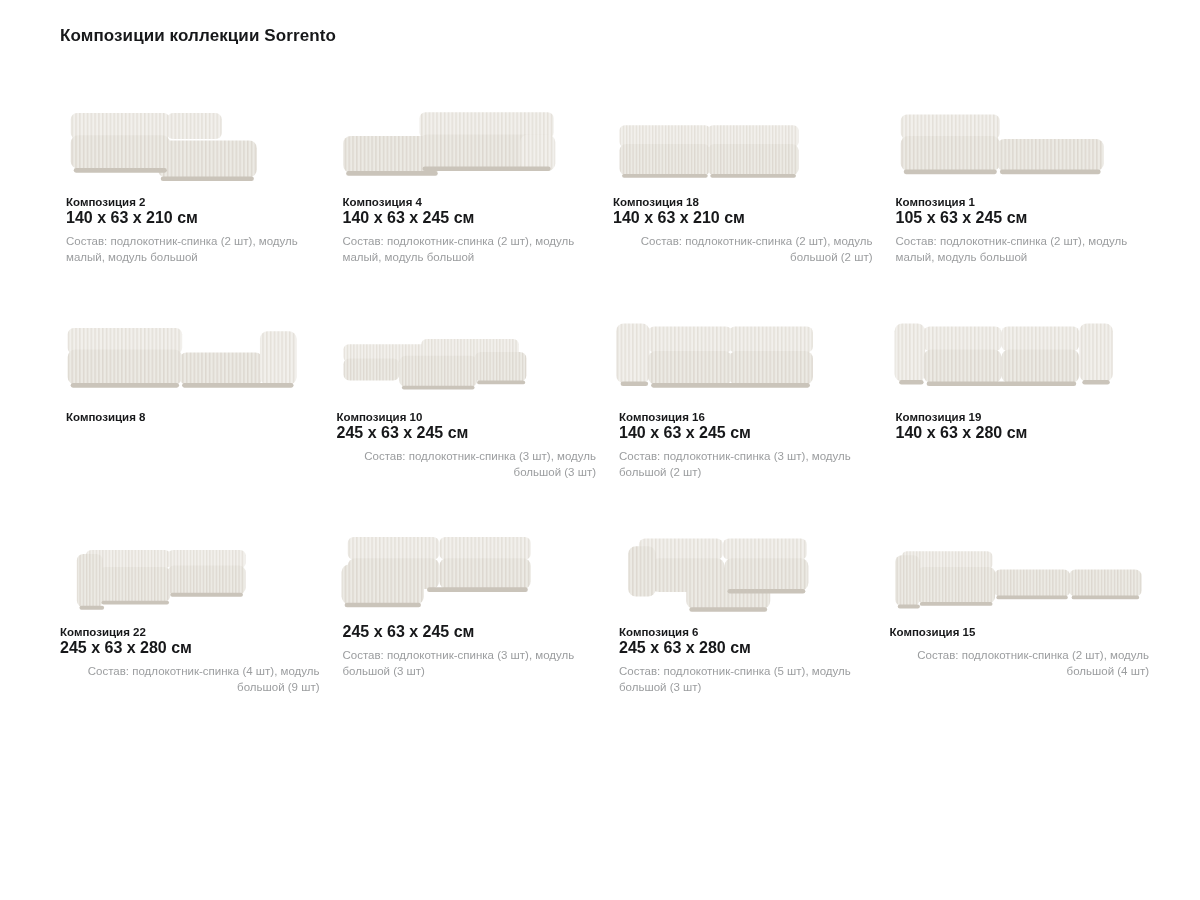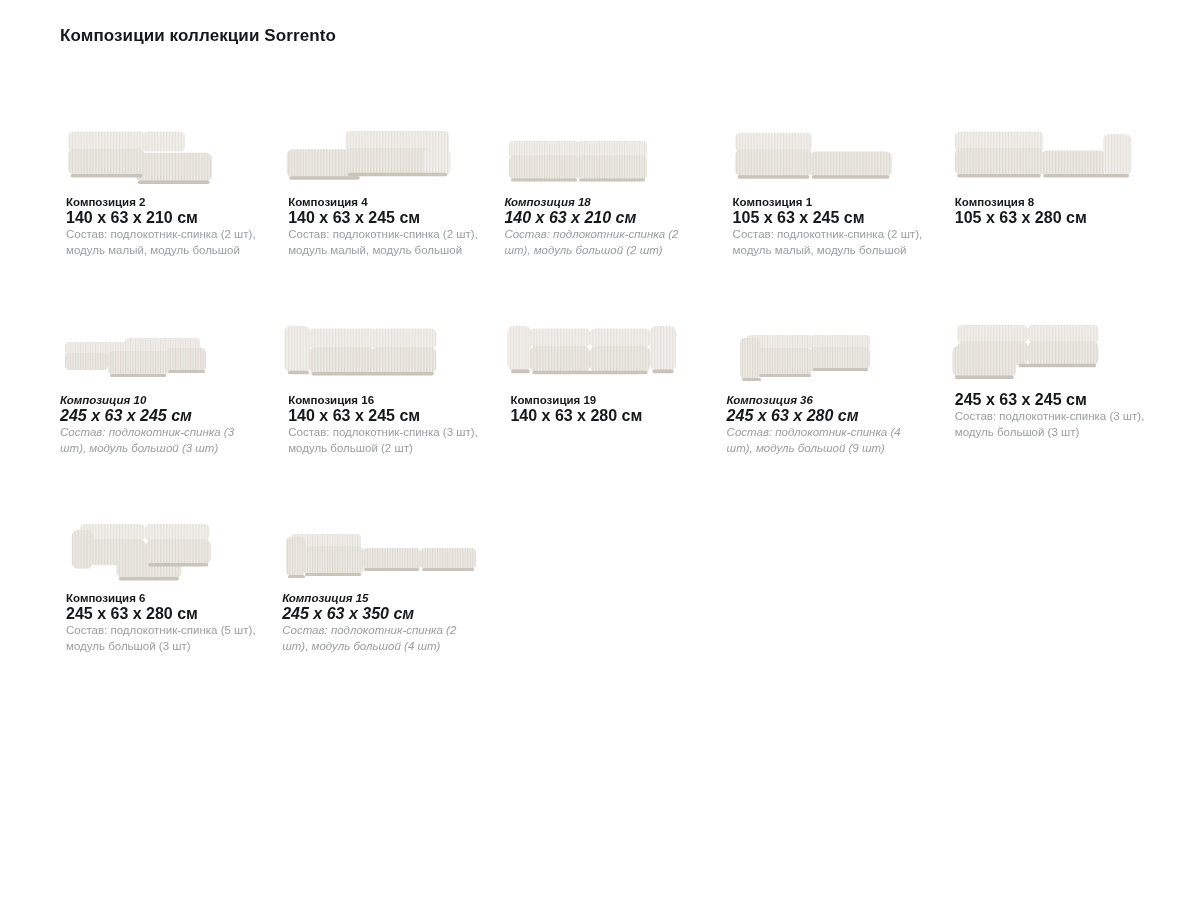--- a/index.html
+++ b/index.html
@@ -23,23 +23,24 @@
   }
   .page-title {
     font-size: 17px;
     font-weight: bold;
     letter-spacing: 0.1px;
     color: #17181a;
     margin: 0 0 26px 0;
   }
   .grid {
     display: grid;
-    grid-template-columns: repeat(5, 1fr);
+    grid-template-columns: repeat(4, 1fr);
     column-gap: 22px;
     row-gap: 0px;
+    gap: 17px;
   }
   .cell {
     height: 198px;
     box-sizing: border-box;
     position: relative;
   }
   .fig {
     height: 122px;
     position: relative;
   }
@@ -62,29 +63,29 @@
     font-size: 16px;
     font-weight: bold;
     color: #17181a;
     line-height: 16px;
     white-space: nowrap;
   }
   .cap-comp {
     font-size: 11.5px;
     color: #9b9d9f;
     line-height: 15.5px;
-    margin-top: 1px;
+    margin-top: 8px;
     max-width: 250px;
   }
   .cell.wide .cap-comp {
     max-width: 400px;
+    text-align: right;
   }
   .cell.col3 .caption {
     padding-left: 0;
-    font-style: italic;
   }
 </style>
 </head>
 <body>
 
 <div class="page">
 
   <h1 class="page-title">Композиции коллекции Sorrento</h1>
 
   <div class="grid">
@@ -186,21 +187,20 @@
             <rect x="10" y="44" width="150" height="46" rx="10" fill="url(#rib)"></rect>
             <rect x="156" y="48" width="110" height="42" rx="10" fill="url(#rib)"></rect>
             <rect x="262" y="20" width="48" height="70" rx="10" fill="url(#ribTop)"></rect>
             <rect x="14" y="88" width="142" height="6" rx="3" fill="#cac4ba"></rect>
             <rect x="160" y="88" width="146" height="6" rx="3" fill="#cac4ba"></rect>
           </g>
         </svg>
       </div>
       <div class="caption">
         <div class="cap-name">Композиция 8</div>
-        <div class="cap-size">105 x 63 x 280 см</div>
       </div>
     </div>
 
     <div class="cell wide col3">
       <div class="fig">
         <svg viewBox="0 0 400 122" preserveAspectRatio="xMinYMax meet">
           <g>
             <rect x="10" y="22" width="130" height="28" rx="8" fill="url(#ribTop)"></rect>
             <rect x="130" y="14" width="150" height="30" rx="8" fill="url(#ribTop)"></rect>
             <rect x="10" y="44" width="86" height="34" rx="9" fill="url(#rib)"></rect>
@@ -270,21 +270,21 @@
             <rect x="26" y="14" width="40" height="82" rx="10" fill="url(#rib)"></rect>
             <rect x="60" y="34" width="110" height="54" rx="10" fill="url(#rib)"></rect>
             <rect x="166" y="32" width="120" height="44" rx="10" fill="url(#rib)"></rect>
             <rect x="30" y="94" width="38" height="6" rx="3" fill="#cac4ba"></rect>
             <rect x="64" y="86" width="104" height="6" rx="3" fill="#cac4ba"></rect>
             <rect x="170" y="74" width="112" height="6" rx="3" fill="#cac4ba"></rect>
           </g>
         </svg>
       </div>
       <div class="caption">
-        <div class="cap-name">Композиция 36</div>
+        <div class="cap-name">Композиция 22</div>
         <div class="cap-size">245 x 63 x 280 см</div>
         <div class="cap-comp">Состав: подлокотник-спинка (4 шт), модуль большой (9 шт)</div>
       </div>
     </div>
 
     <div class="cell">
       <div class="fig">
         <svg viewBox="0 0 340 122" preserveAspectRatio="xMinYMax meet">
           <g>
             <rect x="14" y="8" width="120" height="30" rx="8" fill="url(#ribTop)"></rect>
@@ -336,19 +336,18 @@
             <rect x="276" y="38" width="112" height="42" rx="10" fill="url(#rib)"></rect>
             <rect x="12" y="92" width="34" height="6" rx="3" fill="#cac4ba"></rect>
             <rect x="46" y="88" width="112" height="6" rx="3" fill="#cac4ba"></rect>
             <rect x="164" y="78" width="110" height="6" rx="3" fill="#cac4ba"></rect>
             <rect x="280" y="78" width="104" height="6" rx="3" fill="#cac4ba"></rect>
           </g>
         </svg>
       </div>
       <div class="caption">
         <div class="cap-name">Композиция 15</div>
-        <div class="cap-size">245 x 63 x 350 см</div>
         <div class="cap-comp">Состав: подлокотник-спинка (2 шт), модуль большой (4 шт)</div>
       </div>
     </div>
 
   </div>
 </div>
 
 </body></html>

